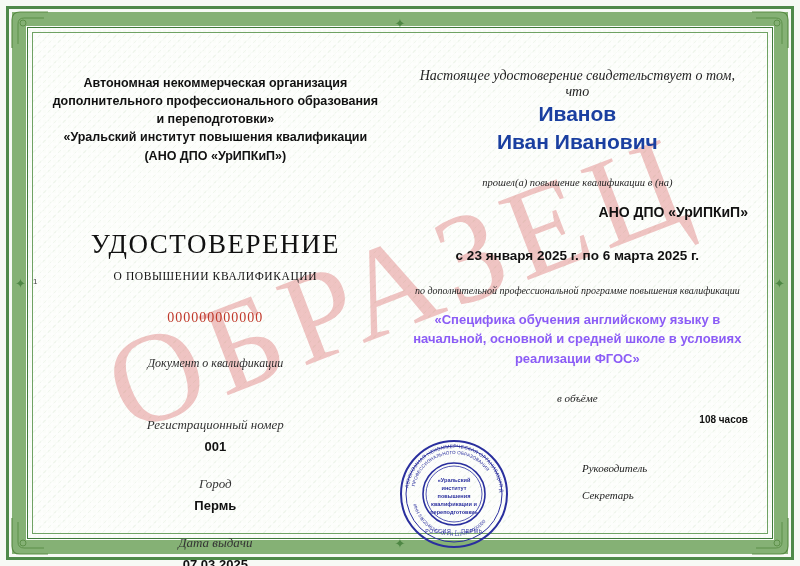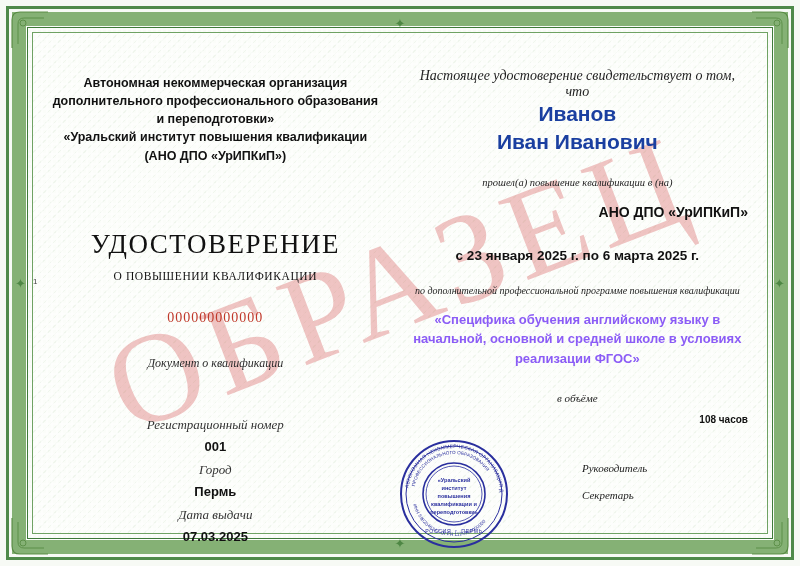--- a/index.html
+++ b/index.html
@@ -172,21 +172,21 @@
     font-style: italic;
     font-size: 13px;
     color: #333;
   }
   .field-value {
     font-size: 13px;
     font-weight: bold;
     color: #111;
     margin-top: 6px;
   }
-  .field-group { margin-top: 8px; }
+  .field-group { margin-top: 22px; }
   .field-group.first { margin-top: 46px; }
 
   .side-tick {
     position: absolute;
     left: -1px;
     top: 243px;
     font-size: 8px;
     color: #444;
   }
 

